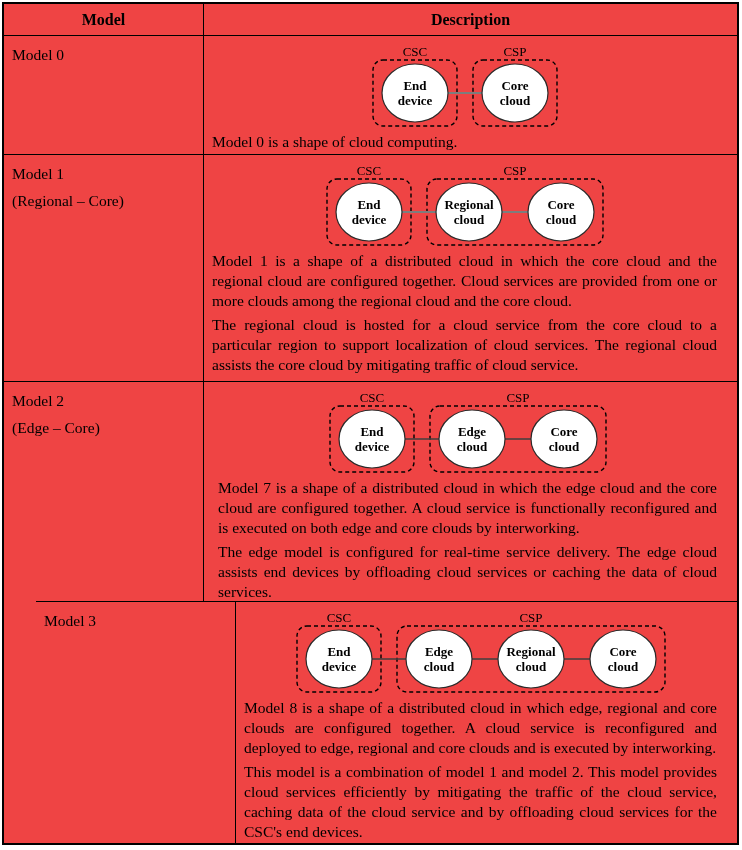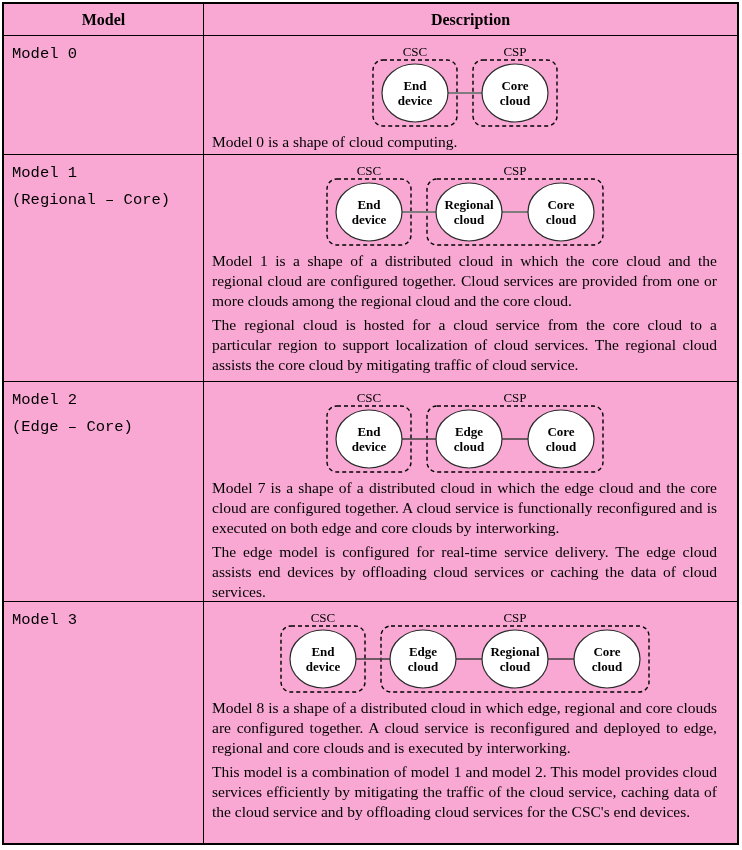--- a/index.html
+++ b/index.html
@@ -7,47 +7,47 @@
   body {
     width: 742px; height: 850px;
     font-family: "Liberation Serif", "DejaVu Serif", serif;
     color: #000;
     overflow: hidden;
   }
   .doc-table {
     margin: 2px;
     width: 737px;
     border: 2px solid #000;
-    background: #f9a8d4;
+    background: #ef4444;
   }
   .row { display: flex; border-top: 1px solid #000; }
   .row:first-child { border-top: none; }
   .row-header { height: 31px; }
   .row-0 { height: 119px; }
   .row-1 { height: 227px; }
-  .row-2 { height: 220px; }
-  .row-3 { height: 242px; }
+  .row-2 { height: 220px; gap: 6px; }
+  .row-3 { height: 242px; margin-left: 32px; }
   .cell { overflow: hidden; }
   .model-cell {
     width: 200px;
     border-right: 1px solid #000;
     padding: 5px 6px 0 8px;
     font-size: 15.5px;
   }
   .desc-cell {
     flex: 1;
     padding: 1px 20px 0 8px;
     font-size: 15.5px;
   }
   .th {
     display: flex; align-items: center; justify-content: center;
     font-weight: bold; font-size: 16px;
     padding: 0;
   }
-  .model-line { line-height: 27px; font-family: Liberation Mono, monospace; }
+  .model-line { line-height: 27px; }
   .model-line:empty { display: none; }
   .desc-cell p {
     text-align: justify;
     line-height: 20px;
     margin-top: 3px;
   }
   .desc-cell p + p { margin-top: 4px; }
   .desc-cell p:empty { display: none; }
   svg.diagram { display: block; margin: 7px auto 2px auto; }
   .dbox   { fill: none; stroke: #000; stroke-width: 1.4; stroke-dasharray: 4 3; }

